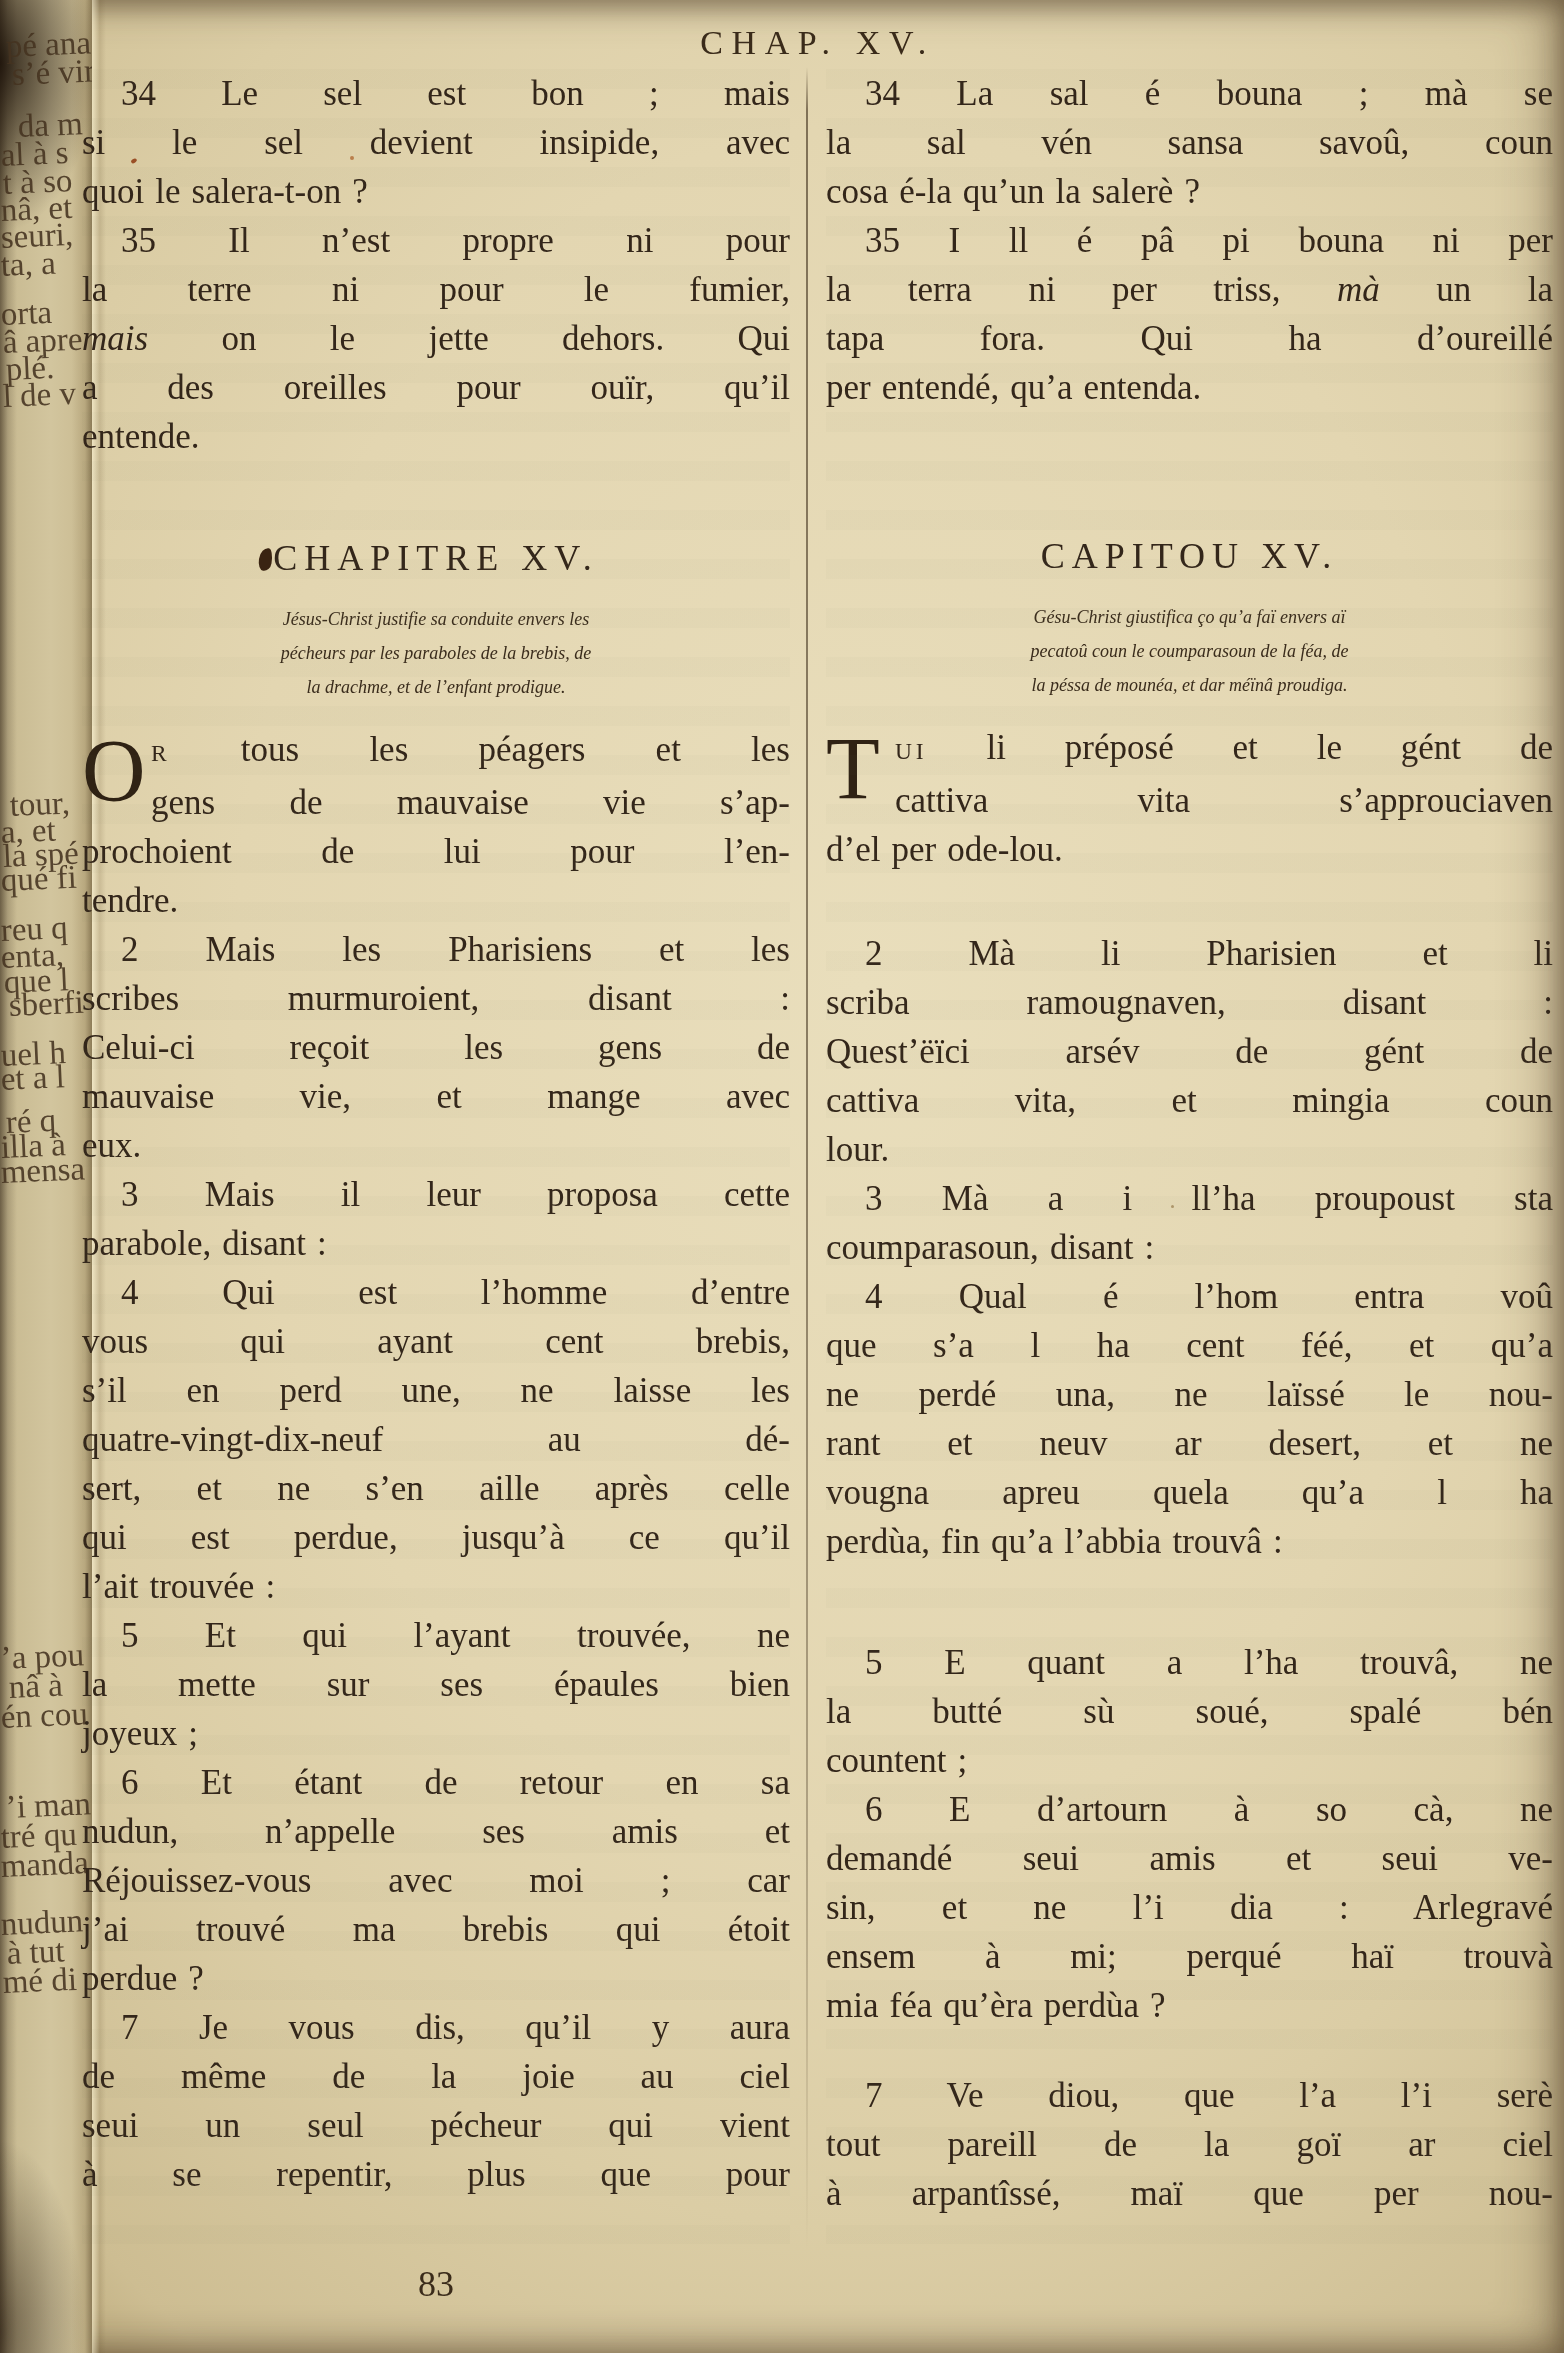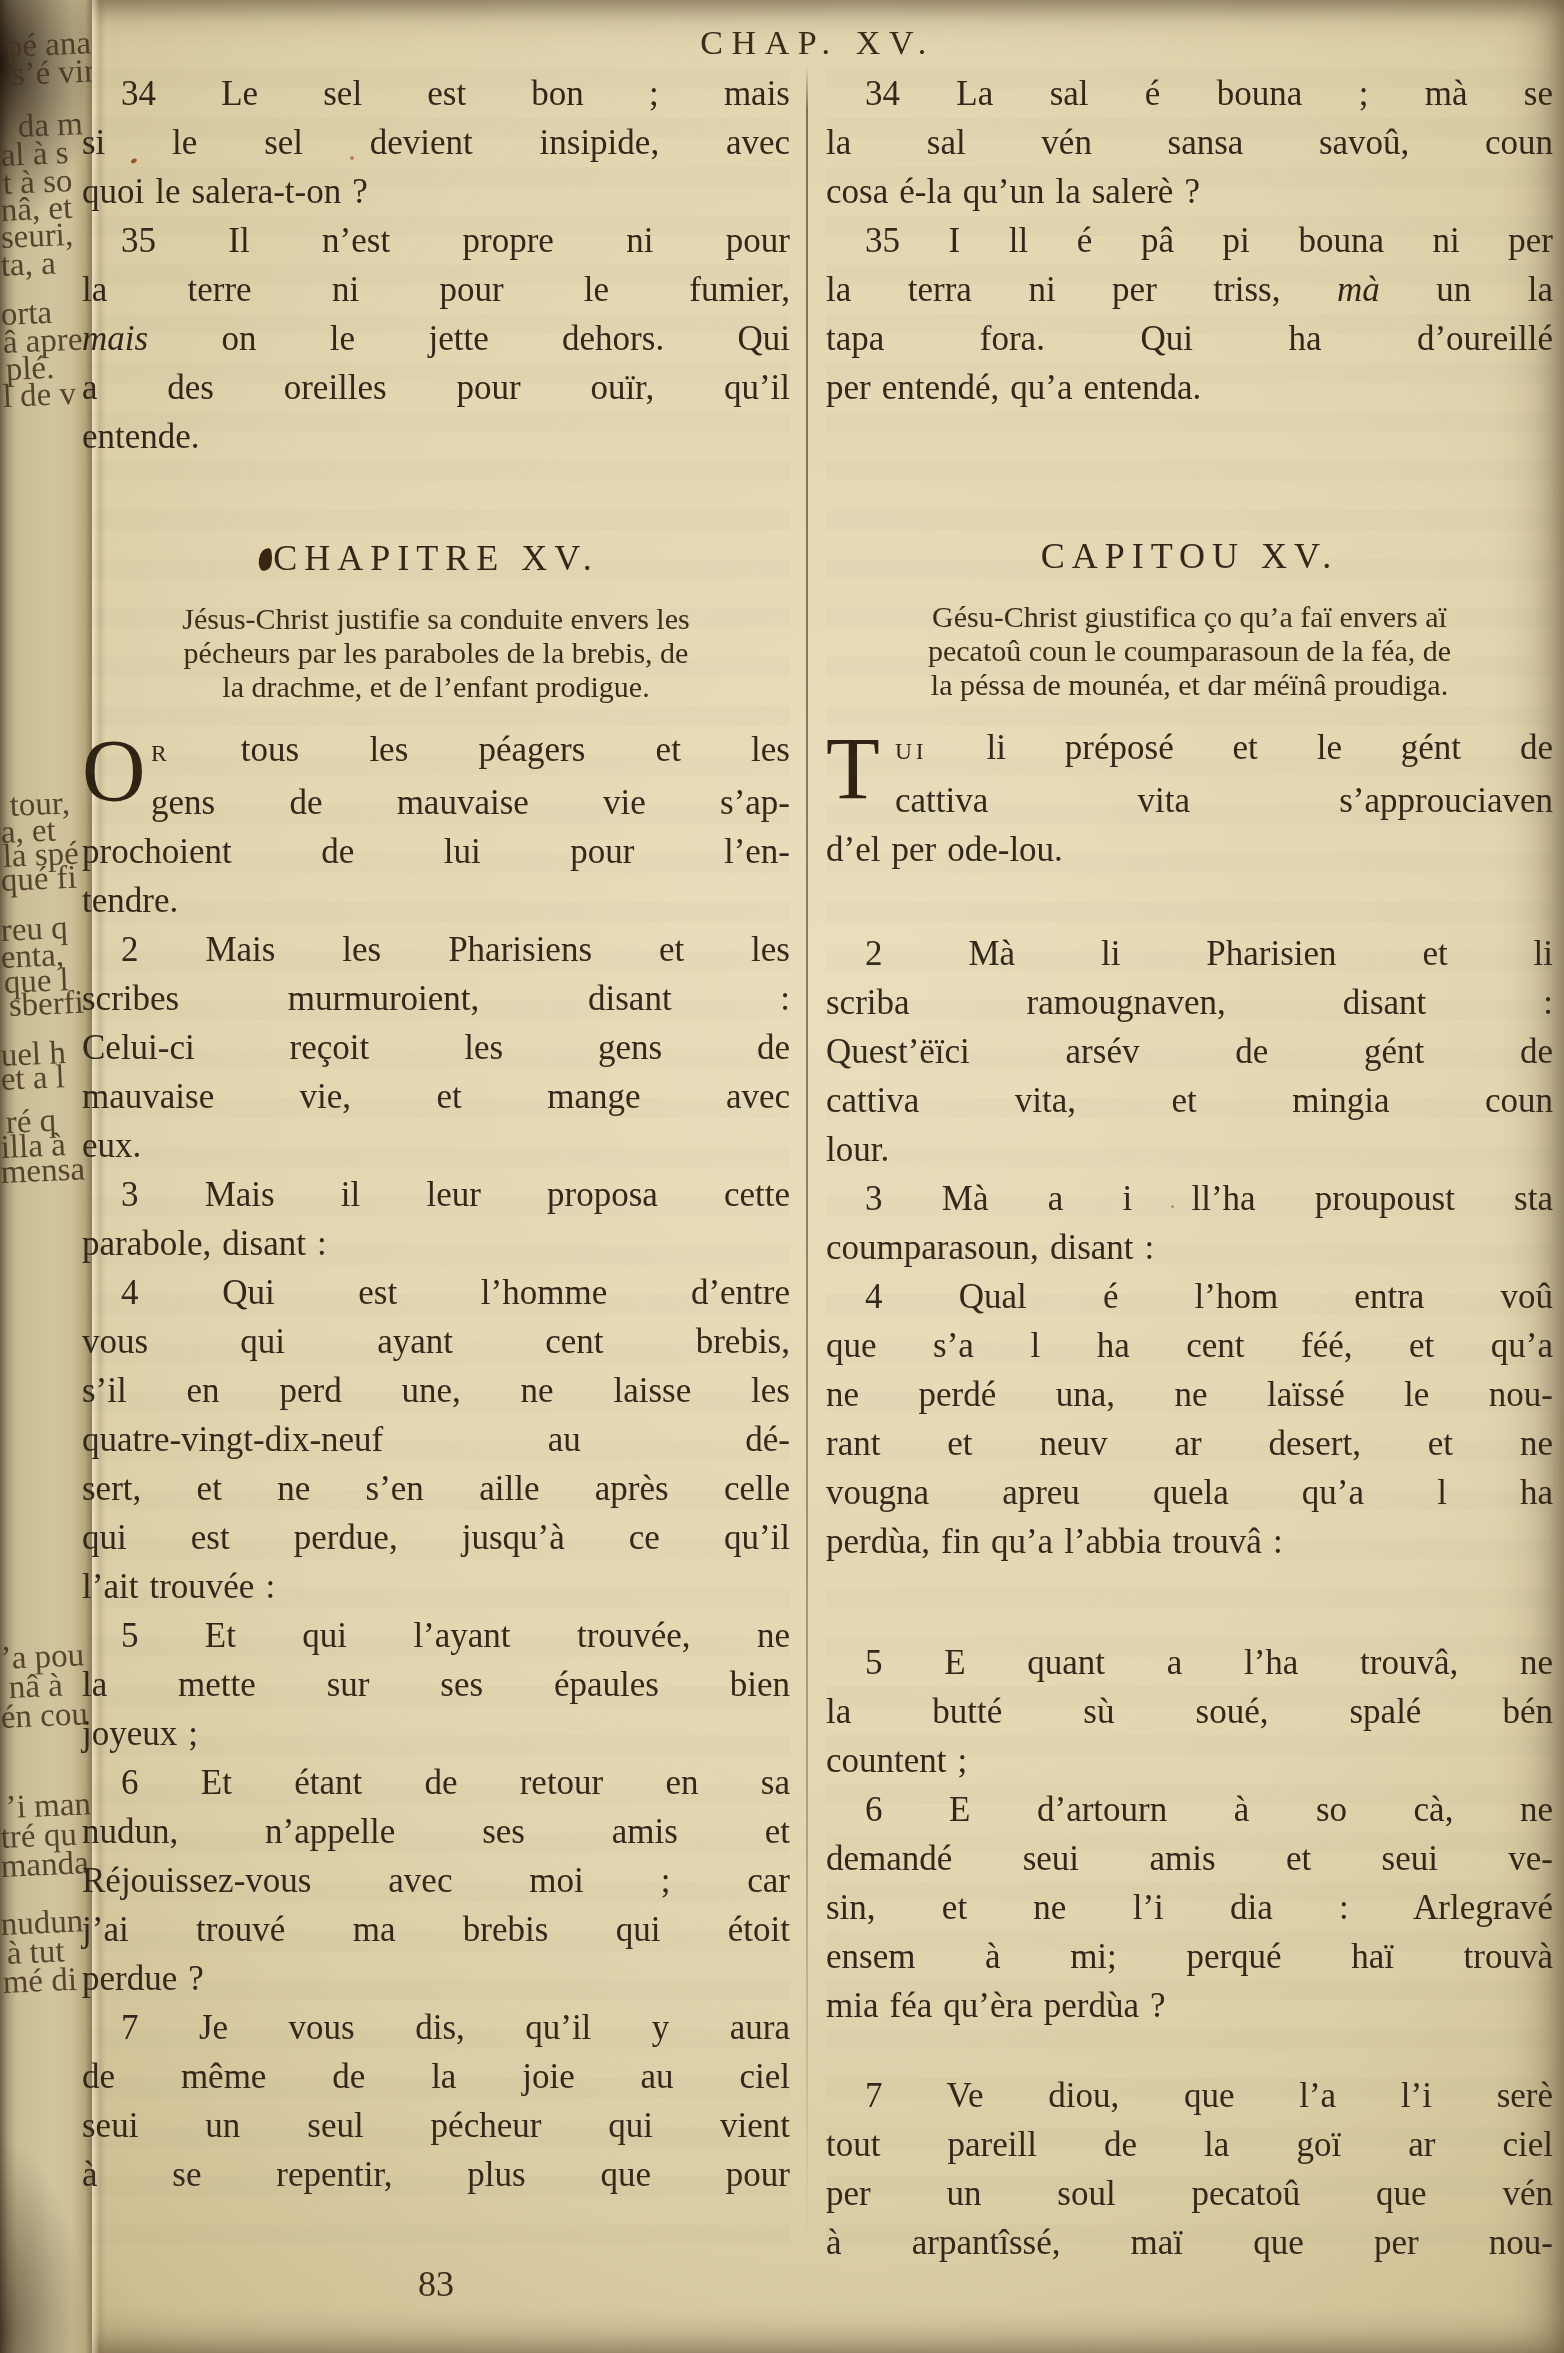--- a/index.html
+++ b/index.html
@@ -45,21 +45,21 @@
   .col-left  { left:82px;  width:708px; }
   .col-right { left:826px; width:727px; }
 
   .vline { text-align:justify; text-align-last:justify; word-spacing:2.3px; }
   .vline.first { text-indent:39px; }
   .vline.last { text-align-last:left; }
 
   .chapter-head { text-align:center; font-size:36px; line-height:47px; letter-spacing:7px; margin:74px 0 20.3px; }
   .col-right .chapter-head { margin-top:121px; }
 
-  .summary { font-size:30px; line-height:34px; margin-bottom:20.3px; color:#3a2c1c; }
+  .summary { font-style:italic; font-size:18px; line-height:34px; margin-bottom:20.3px; color:#3a2c1c; }
   .sline { text-align:center; }
 
   .opening { position:relative; }
   .dropcap { position:absolute; left:0; top:0; font-size:88px; line-height:92px; color:#2f2214; }
   .oline.padded { padding-left:69px; }
   .sc { font-size:23.5px; letter-spacing:3.9px; }
 
   .col-right .va-0 { margin-top:55px; }
   .col-right .va-3 { margin-top:72px; }
   .col-right .va-5 { margin-top:41px; }
@@ -245,21 +245,20 @@
       <div class="verse va-4">
         <div class="vline first">6  E  d’artourn  à  so  cà,  ne</div>
         <div class="vline">demandé seui amis et seui ve-</div>
         <div class="vline">sin,  et  ne  l’i  dia :   Arlegravé</div>
         <div class="vline">ensem à mi; perqué haï trouvà</div>
         <div class="vline last">mia féa qu’èra perdùa ?</div>
       </div>
       <div class="verse va-5">
         <div class="vline first">7  Ve  diou,  que  l’a  l’i  serè</div>
         <div class="vline">tout  pareill  de  la  goï ar ciel</div>
-        <div class="vline">per  un  soul  pecatoû que vén</div>
         <div class="vline">à  arpantîssé, maï que per nou-</div>
       </div>
     </div>
 
   <div class="ghost ghost-left"></div>
   <div class="ghost ghost-right"></div>
 
   <div class="ink-blot"></div>
   <div class="speck speck-1"></div>
   <div class="speck speck-2"></div>

